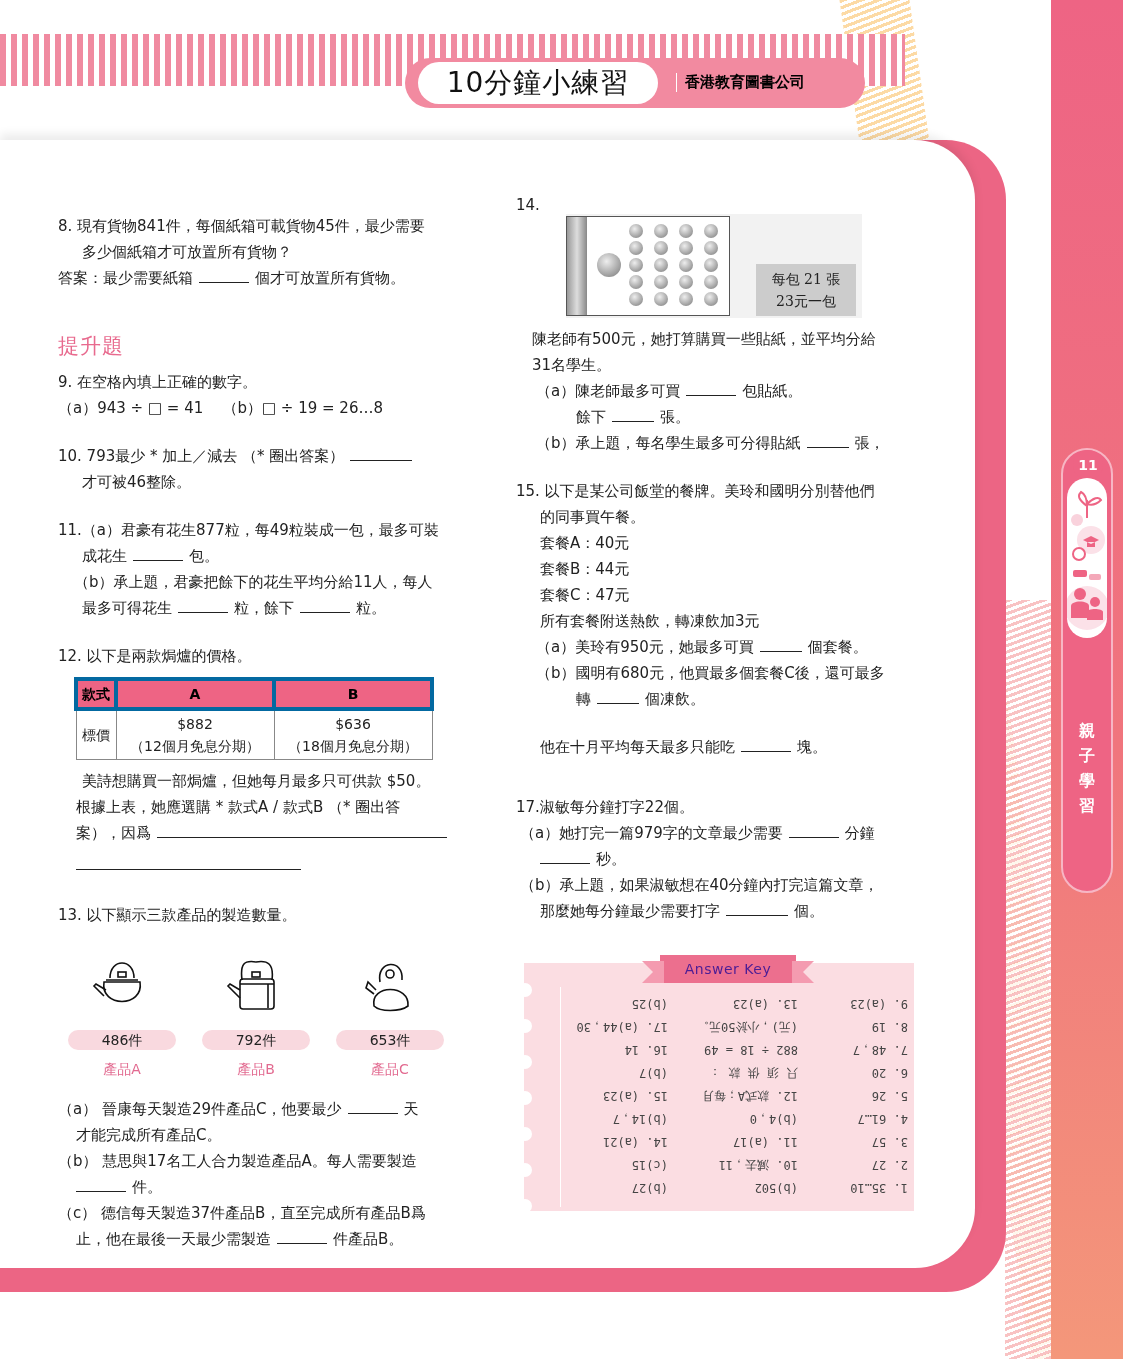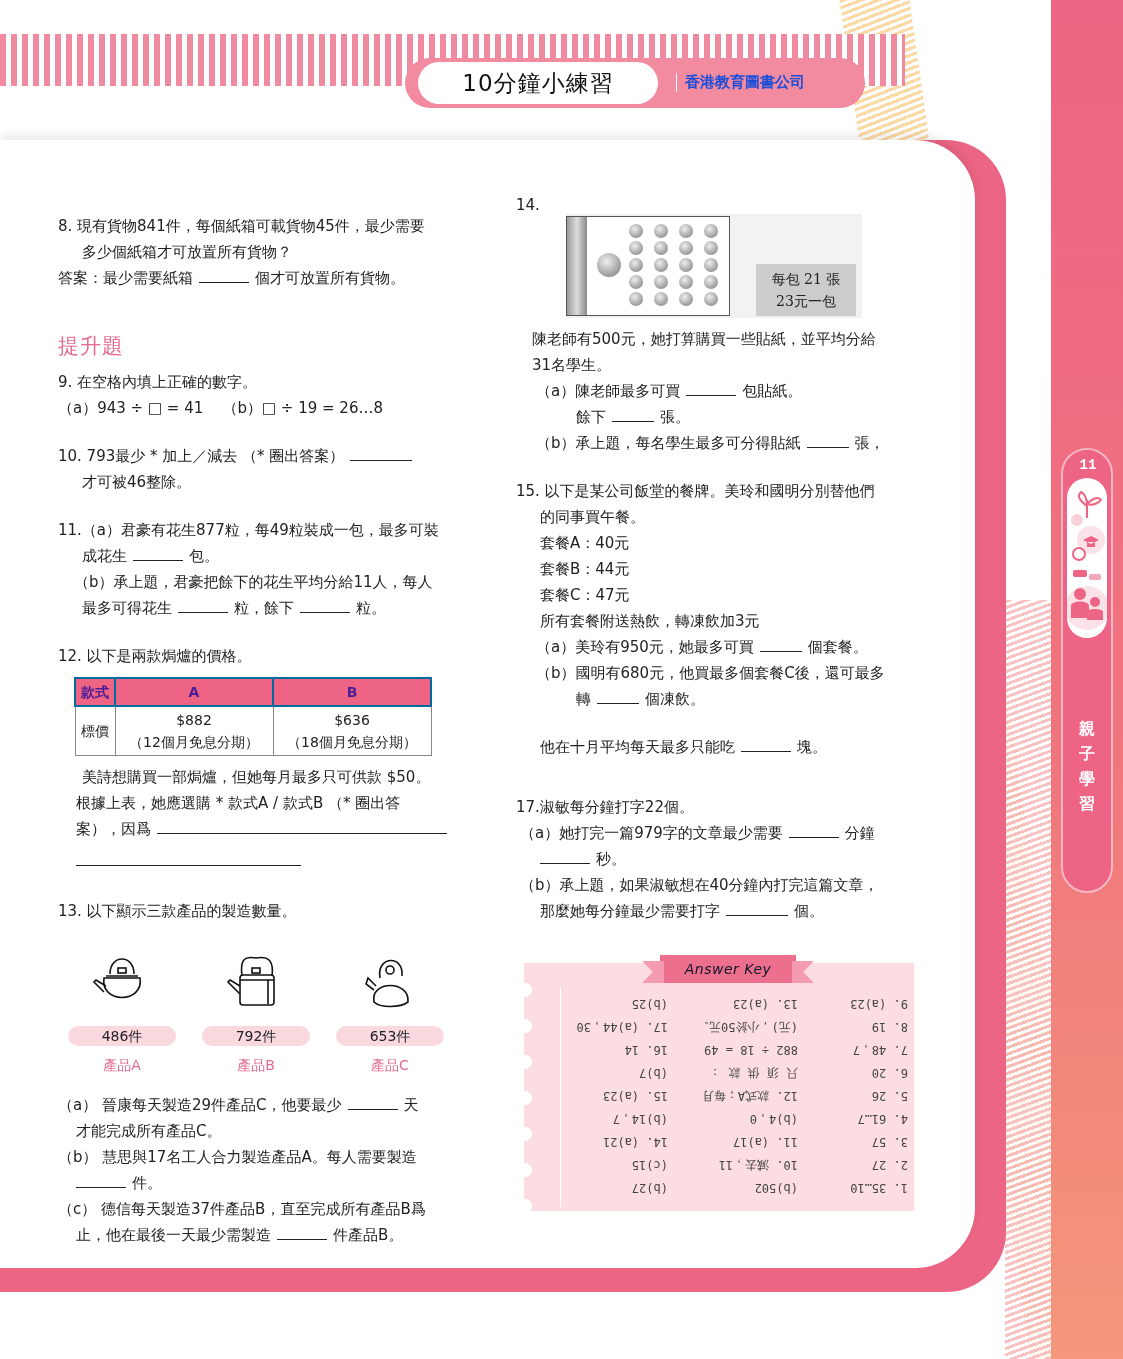--- a/index.html
+++ b/index.html
@@ -15,51 +15,51 @@
   .stripe-band-low { position: absolute; top: 600px; left: 1005px; width: 55px; height: 759px;
     background: repeating-linear-gradient(160deg, #f7b3b4 0 3px, #fff 3px 6px); opacity: .8; }
 
   .top-stripes { position: absolute; top: 34px; left: 0; width: 905px; height: 52px;
     background: repeating-linear-gradient(90deg, #f08aa0 0 6px, #fff 6px 11px); }
 
   .header-pill { position: absolute; top: 58px; left: 405px; width: 460px; height: 50px;
     background: #f28aa0; border-radius: 26px; }
   .header-white { position: absolute; top: 62px; left: 418px; width: 240px; height: 42px;
     background: #fff; border-radius: 21px; display: flex; align-items: center; justify-content: center; }
-  .header-title { font-size: 23px; color: #111; letter-spacing: 1px; }
-  .header-pub { position: absolute; top: 73px; left: 676px; font-size: 15px; font-weight: bold; color: #1d4ed8;
+  .header-title { font-size: 28px; color: #111; letter-spacing: 1px; }
+  .header-pub { position: absolute; top: 73px; left: 676px; font-size: 15px; font-weight: bold; color: #000000;
     border-left: 1px solid #fff; padding-left: 8px; }
 
   .card-shadow { position: absolute; top: 140px; left: 0; width: 1006px; height: 1152px;
     background: #ec6584; border-radius: 0 60px 60px 0; }
   .card { position: absolute; top: 140px; left: 0; width: 975px; height: 1128px;
     background: #fff; border-radius: 0 60px 60px 0; box-shadow: 0 -6px 10px rgba(0,0,0,.08); }
 
   
   .side-tab { position: absolute; top: 448px; left: 1061px; width: 52px; height: 445px;
-    background: #ee6484; border-radius: 26px; border: 2px solid #f7b6c4; font-family: Liberation Mono, monospace; }
+    background: #ee6484; border-radius: 26px; border: 2px solid #f7b6c4; }
   .side-num { position: absolute; top: 0; left: 10px; width: 30px; height: 30px; border-radius: 50%;
     background: #ee6484; color: #fff; font-size: 14px; font-weight: bold; text-align: center; line-height: 30px; }
   .side-icon-area { position: absolute; top: 28px; left: 4px; width: 40px; height: 160px; background: #fff; border-radius: 20px; }
   .side-label { position: absolute; top: 268px; left: 0; width: 48px; text-align: center; color: #fff;
     font-size: 16px; font-weight: bold; line-height: 25px; }
 
   
   .col { position: absolute; font-size: 15px; line-height: 26px; color: #222; }
   .col-left { left: 58px; top: 192px; width: 400px; margin-top: 21px; }
   .col-right { left: 516px; top: 192px; width: 400px; }
   .q { margin-bottom: 16px; }
   .indent { padding-left: 24px; }
   .blank { display: inline-block; border-bottom: 1px solid #222; height: 16px; vertical-align: baseline; margin: 0 6px; }
   .b50 { width: 50px; } .b40 { width: 42px; } .b60 { width: 62px; } .b290 { width: 290px; } .b225 { width: 225px; }
 
   .section-title { font-size: 21px; color: #e86a8e; margin: 42px 0 10px 0; letter-spacing: 1px; }
 
   table.price { border-collapse: collapse; margin: 8px 0 8px 16px; font-size: 14px; }
-  table.price th { background: #ee6484; color: #4c1d95; height: 24px; font-weight: bold; border: 2px solid #0369a1; }
+  table.price th { background: #ee6484; color: #000000; height: 24px; font-weight: bold; border: 4px solid #0369a1; }
   table.price td { border: 1px solid #888; text-align: center; line-height: 22px; padding: 2px 4px; }
 
   .products { display: flex; justify-content: space-between; margin: 26px 0 14px 10px; width: 376px; }
   .product { width: 108px; text-align: center; }
   .kettle { width: 60px; height: 62px; margin: 0 auto 6px; }
   .qty-pill { background: #f9d9df; border-radius: 10px; height: 20px; line-height: 20px; font-size: 14px; }
   .prod-name { color: #e26a90; font-size: 14px; margin-top: 6px; }
 
   .sticker-img { position: relative; width: 296px; height: 104px; margin: -4px 0 8px 50px; background: #f2f2f2; }
   .sticker-box { position: absolute; left: 0; top: 2px; width: 164px; height: 100px; background: #fff; border: 1px solid #555; }
@@ -69,22 +69,22 @@
     background: radial-gradient(circle at 40% 35%, #eee, #777); }
   .smile-grid { position: absolute; left: 62px; top: 7px; display: grid; grid-template-columns: repeat(4, 14px); gap: 3px 11px; }
   .smile { width: 14px; height: 14px; border-radius: 50%; background: radial-gradient(circle at 40% 35%, #eee, #777); }
   .price-tag { position: absolute; left: 190px; top: 50px; width: 100px; height: 52px; background: #ccc;
     font-family: "DejaVu Serif", serif; font-size: 14px; text-align: center; line-height: 22px; padding-top: 4px; }
 
   
   .answer-key { position: absolute; left: 524px; top: 963px; width: 390px; height: 248px; background: #fbdde2; }
   .ak-punch { position: absolute; left: -6px; width: 14px; height: 14px; border-radius: 50%; background: #fff; }
   .ak-line { position: absolute; left: 36px; top: 24px; width: 1px; height: 220px; background: #fff; }
-  .ak-ribbon { position: absolute; left: 136px; top: -8px; width: 136px; height: 28px; background: #ec6f8e; color: #0f172a;
-    font-size: 14px; text-align: center; line-height: 28px; letter-spacing: .5px; font-style: italic; }
+  .ak-ribbon { position: absolute; left: 136px; top: -8px; width: 136px; height: 28px; background: #ec6f8e; color: #4c1d95;
+    font-size: 14px; text-align: center; line-height: 28px; letter-spacing: .5px; }
   .ak-ribbon:before, .ak-ribbon:after { content: ""; position: absolute; top: 6px; border: 11px solid #f49bb0; }
   .ak-ribbon:before { left: -18px; border-left-color: transparent; }
   .ak-ribbon:after { right: -18px; border-right-color: transparent; }
   .ak-body { position: absolute; left: 42px; top: 28px; width: 342px; height: 208px; transform: rotate(180deg);
     display: grid; grid-template-columns: 110px 130px 102px; font-size: 12px; color: #444; font-family: "DejaVu Sans Mono", monospace; }
   .ak-col div { height: 23px; line-height: 23px; white-space: nowrap; }
 </style>
 </head>
 <body>
 

